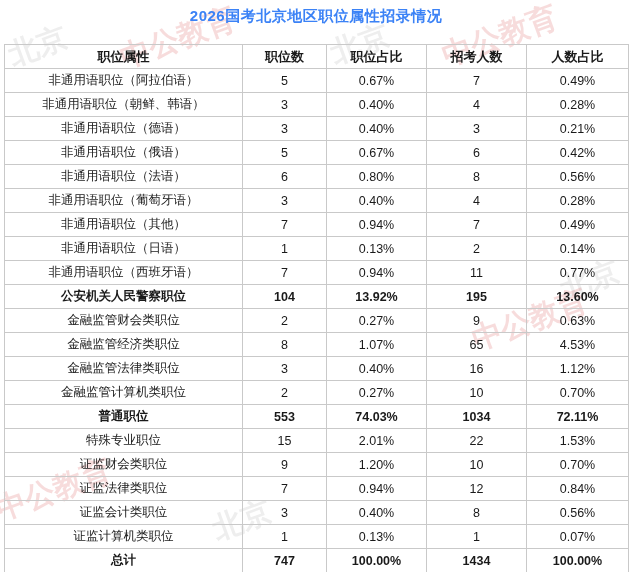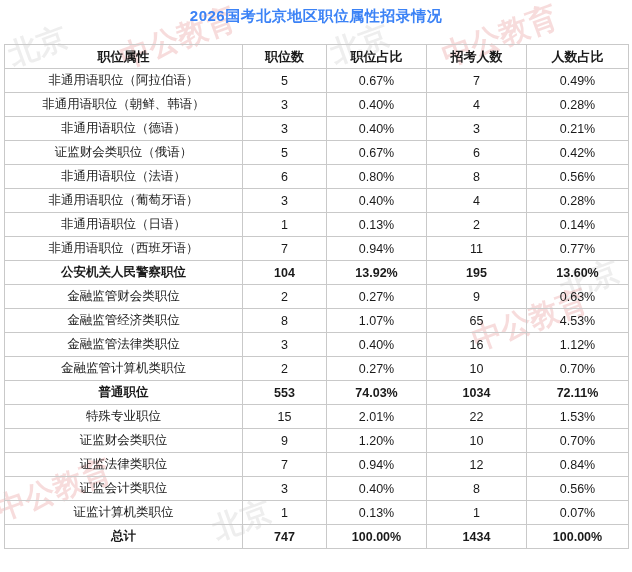--- a/index.html
+++ b/index.html
@@ -131,39 +131,46 @@
           <td>0.28%</td>
         </tr>
         <tr>
           <td class="name">非通用语职位（德语）</td>
           <td>3</td>
           <td>0.40%</td>
           <td>3</td>
           <td>0.21%</td>
         </tr>
         <tr>
-          <td class="name">证监财会类职位（俄语）</td>
+          <td class="name">非通用语职位（俄语）</td>
           <td>5</td>
           <td>0.67%</td>
           <td>6</td>
           <td>0.42%</td>
         </tr>
         <tr>
           <td class="name">非通用语职位（法语）</td>
           <td>6</td>
           <td>0.80%</td>
           <td>8</td>
           <td>0.56%</td>
         </tr>
         <tr>
           <td class="name">非通用语职位（葡萄牙语）</td>
           <td>3</td>
           <td>0.40%</td>
           <td>4</td>
           <td>0.28%</td>
+        </tr>
+        <tr>
+          <td class="name">非通用语职位（其他）</td>
+          <td>7</td>
+          <td>0.94%</td>
+          <td>7</td>
+          <td>0.49%</td>
         </tr>
         <tr>
           <td class="name">非通用语职位（日语）</td>
           <td>1</td>
           <td>0.13%</td>
           <td>2</td>
           <td>0.14%</td>
         </tr>
         <tr>
           <td class="name">非通用语职位（西班牙语）</td>

